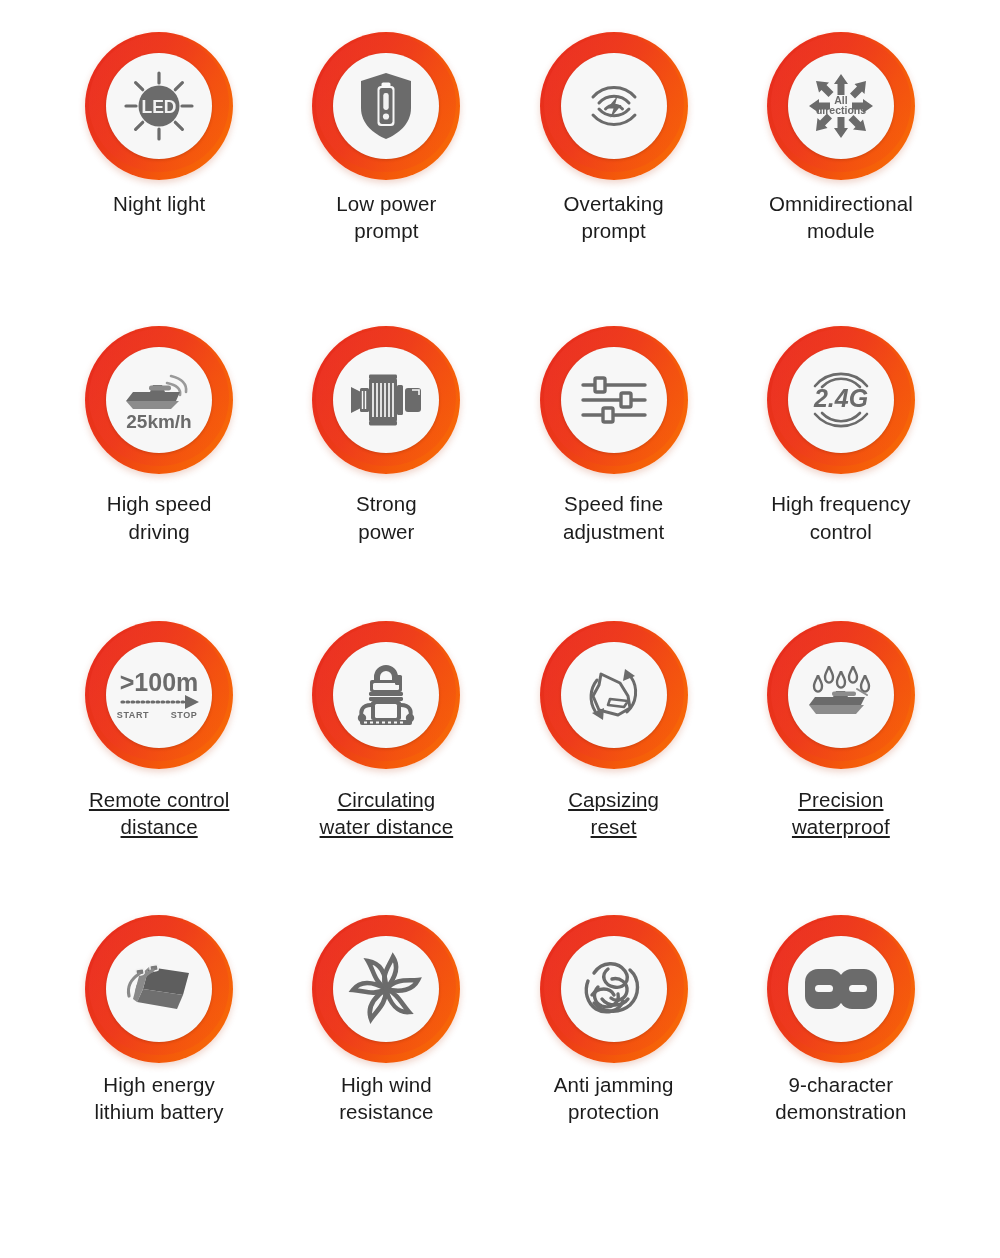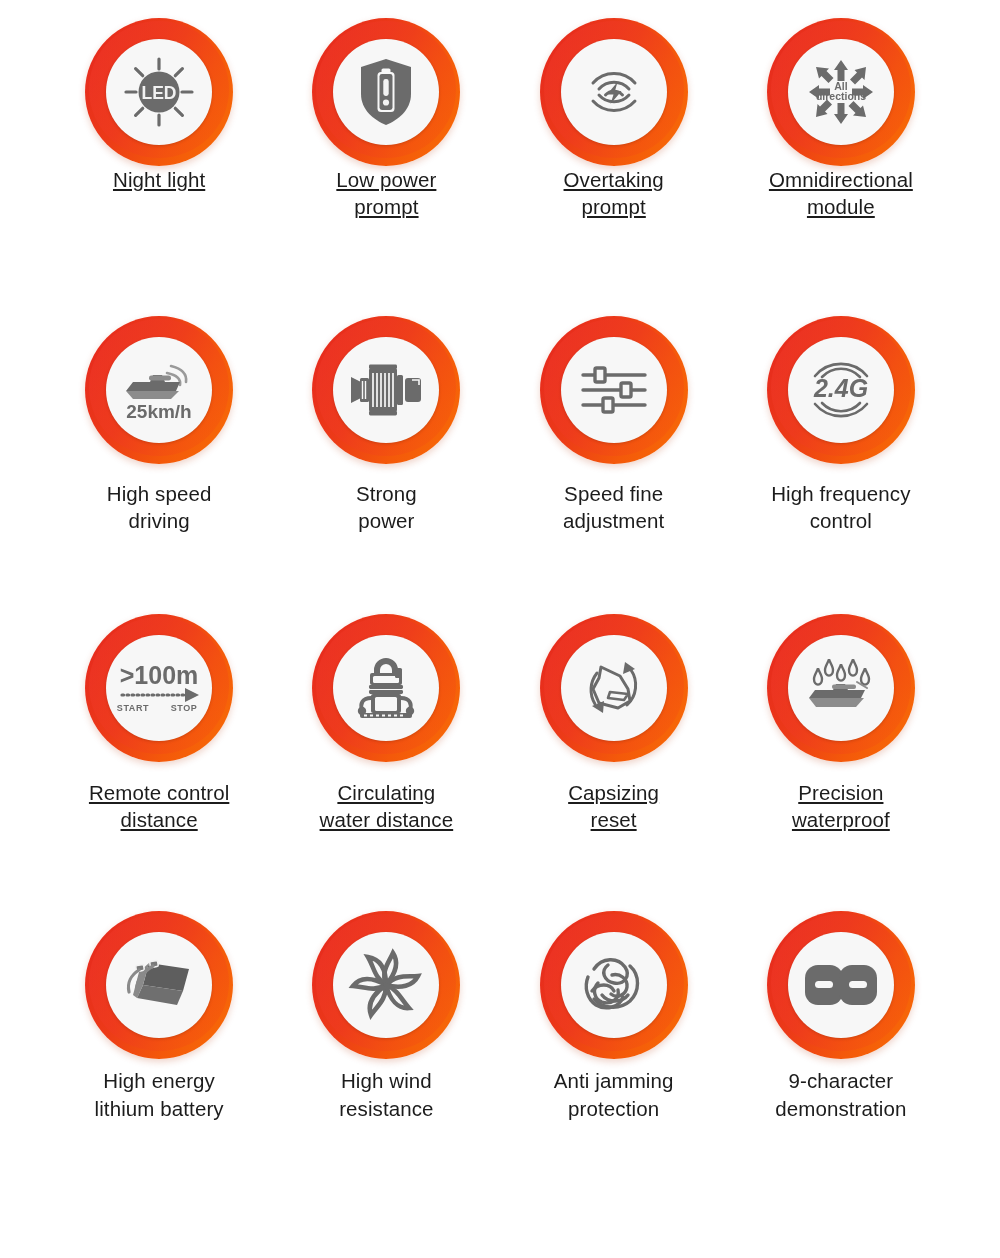--- a/index.html
+++ b/index.html
@@ -9,21 +9,21 @@
     background: #ffffff;
     font-family: "Liberation Sans", sans-serif;
   }
   #feature-grid {
     width: 1000px;
     height: 1258px;
     background: #ffffff;
     display: grid;
     grid-template-columns: repeat(4, 1fr);
     grid-template-rows: repeat(4, 1fr);
-    padding: 18px 60px 78px 60px;
+    padding: 32px 60px 78px 60px;
     gap: 29px;
   }
   .feature-cell {
     display: flex;
     flex-direction: column;
     align-items: center;
     justify-content: flex-start;
   }
   .ring {
     width: 148px;
@@ -62,21 +62,21 @@
     margin-top: 16px;
     text-align: center;
     font-size: 20.5px;
     line-height: 1.33;
     color: #1c1c1c;
     letter-spacing: 0.1px;
     max-width: 205px;
     white-space: pre-line;
   }
   
-  .r1 .caption { margin-top: 0; text-decoration: underline; }
+  .r1 .caption { margin-top: 10px; }
   .r2 .caption { }
   .r3 .caption { margin-top: 17px; text-decoration: underline; }
   .r4 .caption { margin-top: 8px; }
 </style>
 </head>
 <body>
 
 <div id="feature-grid">
 
   <div class="feature-cell r1">

